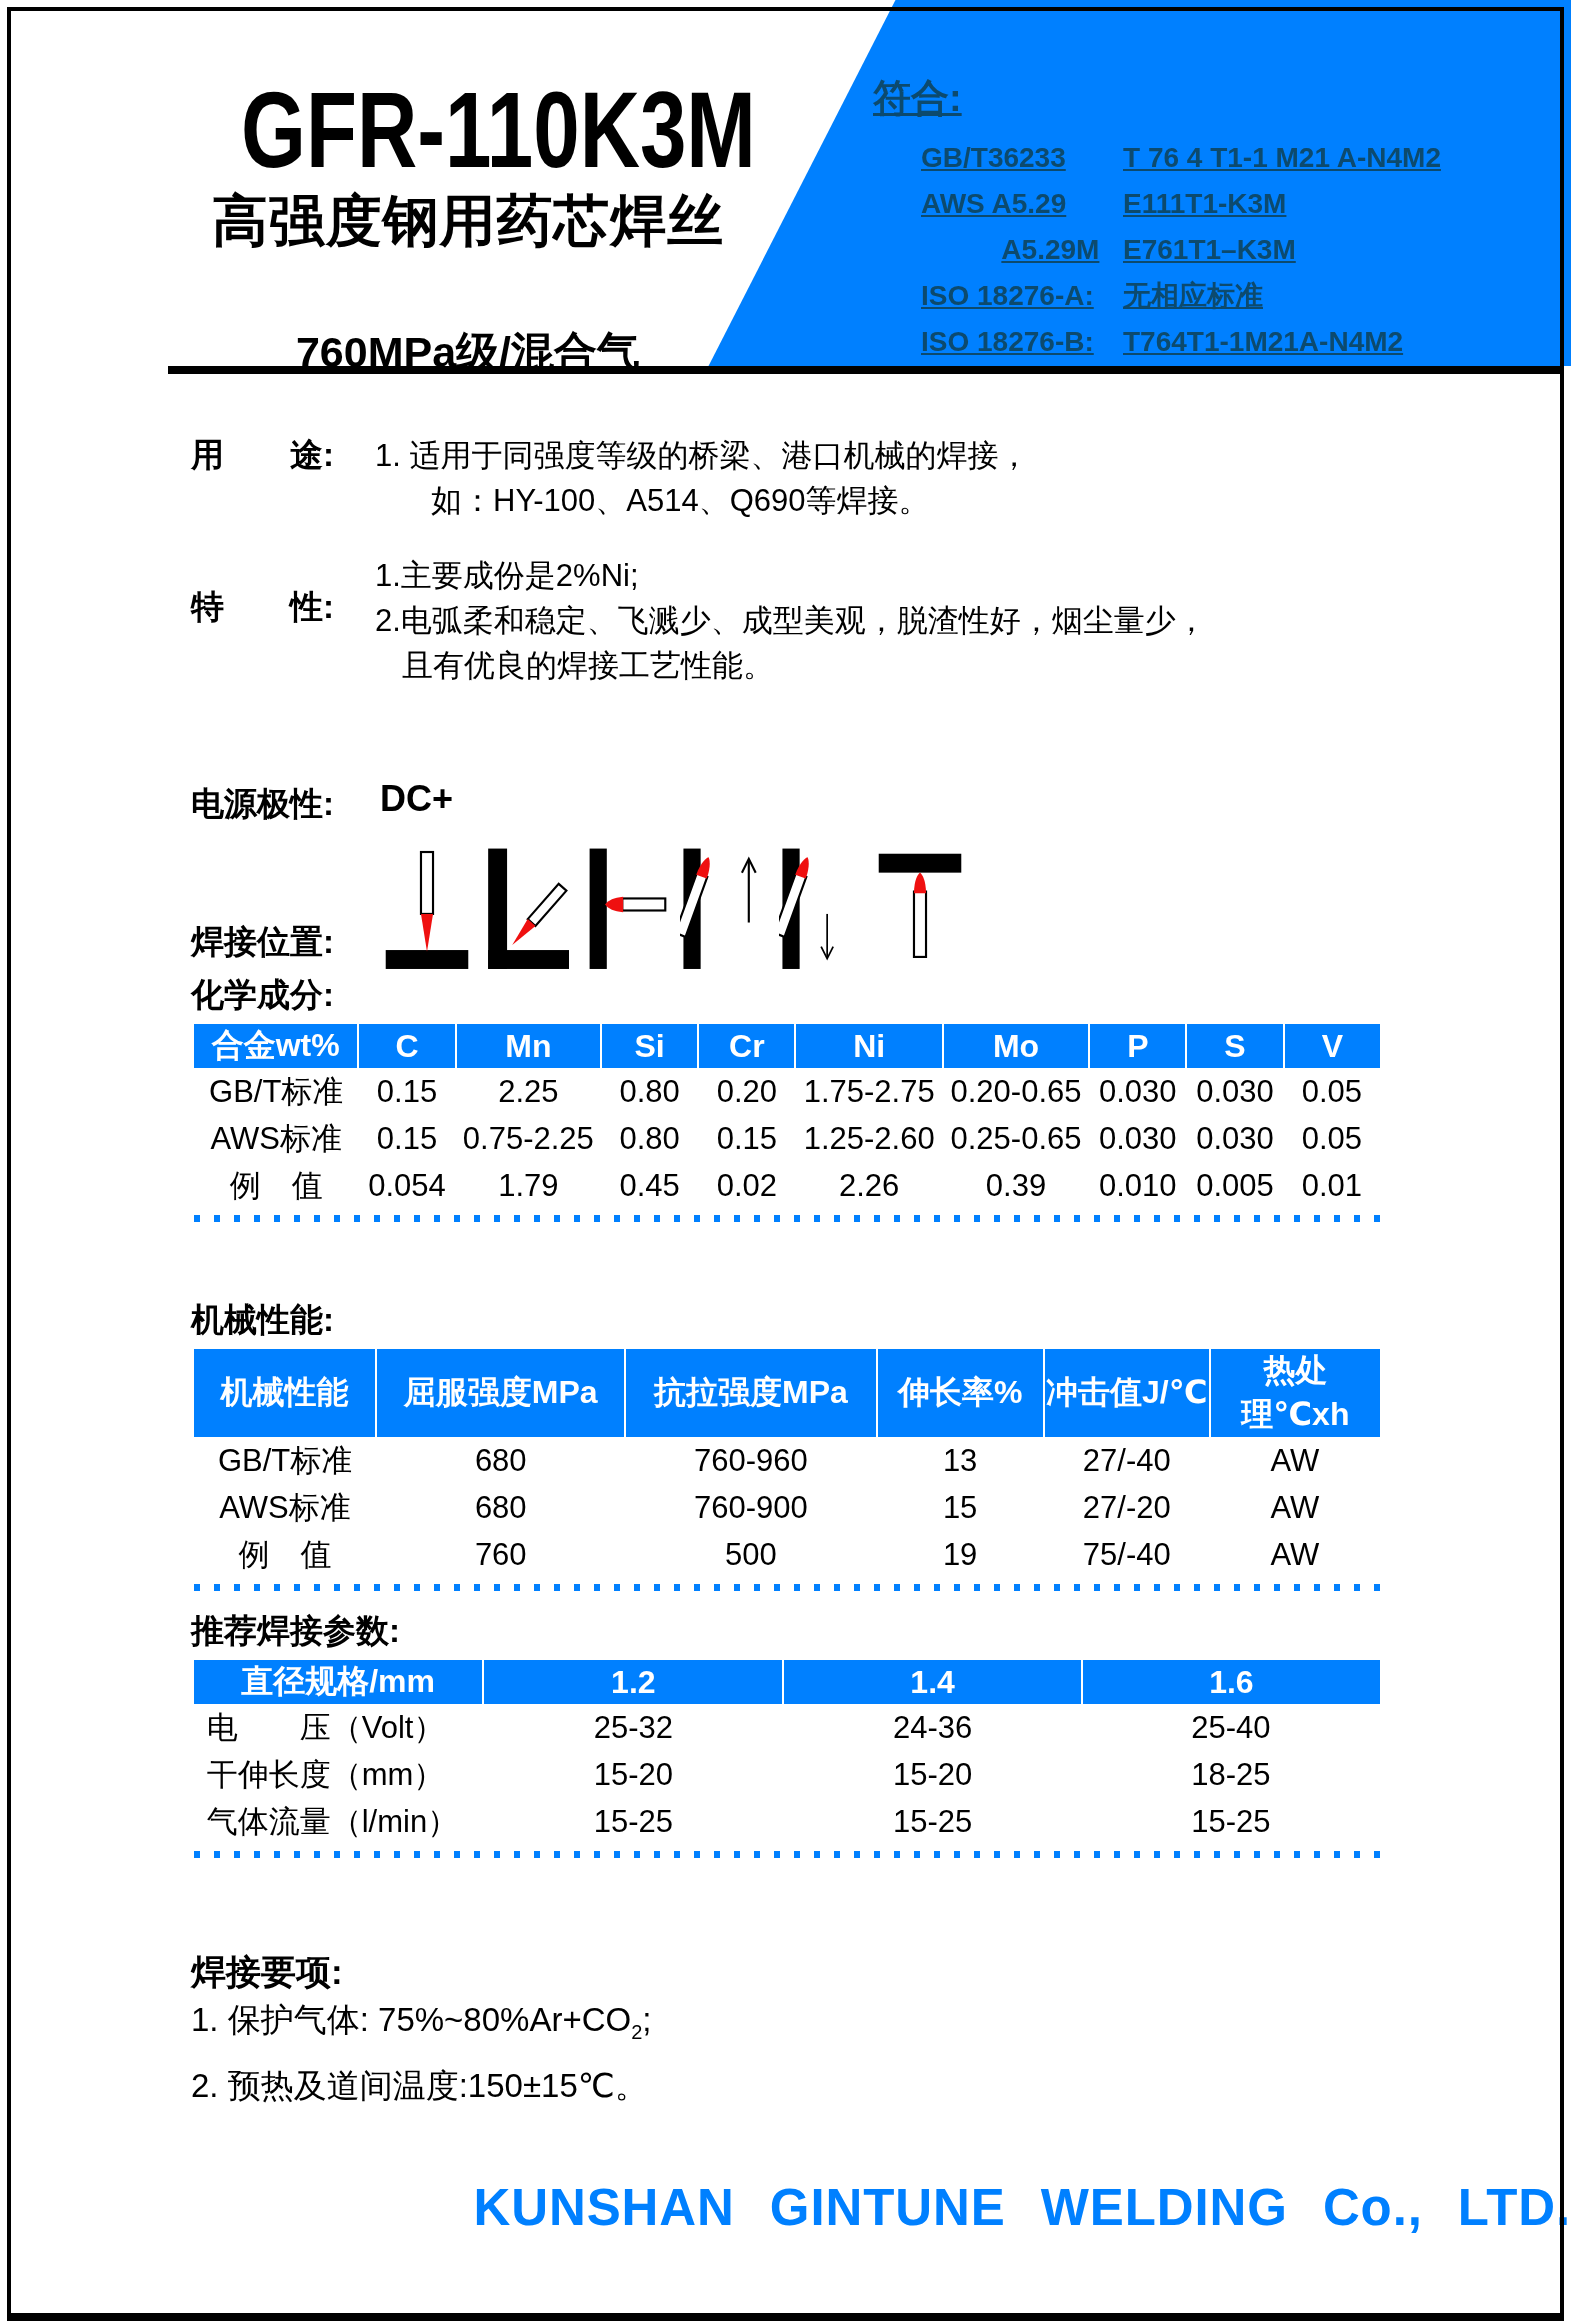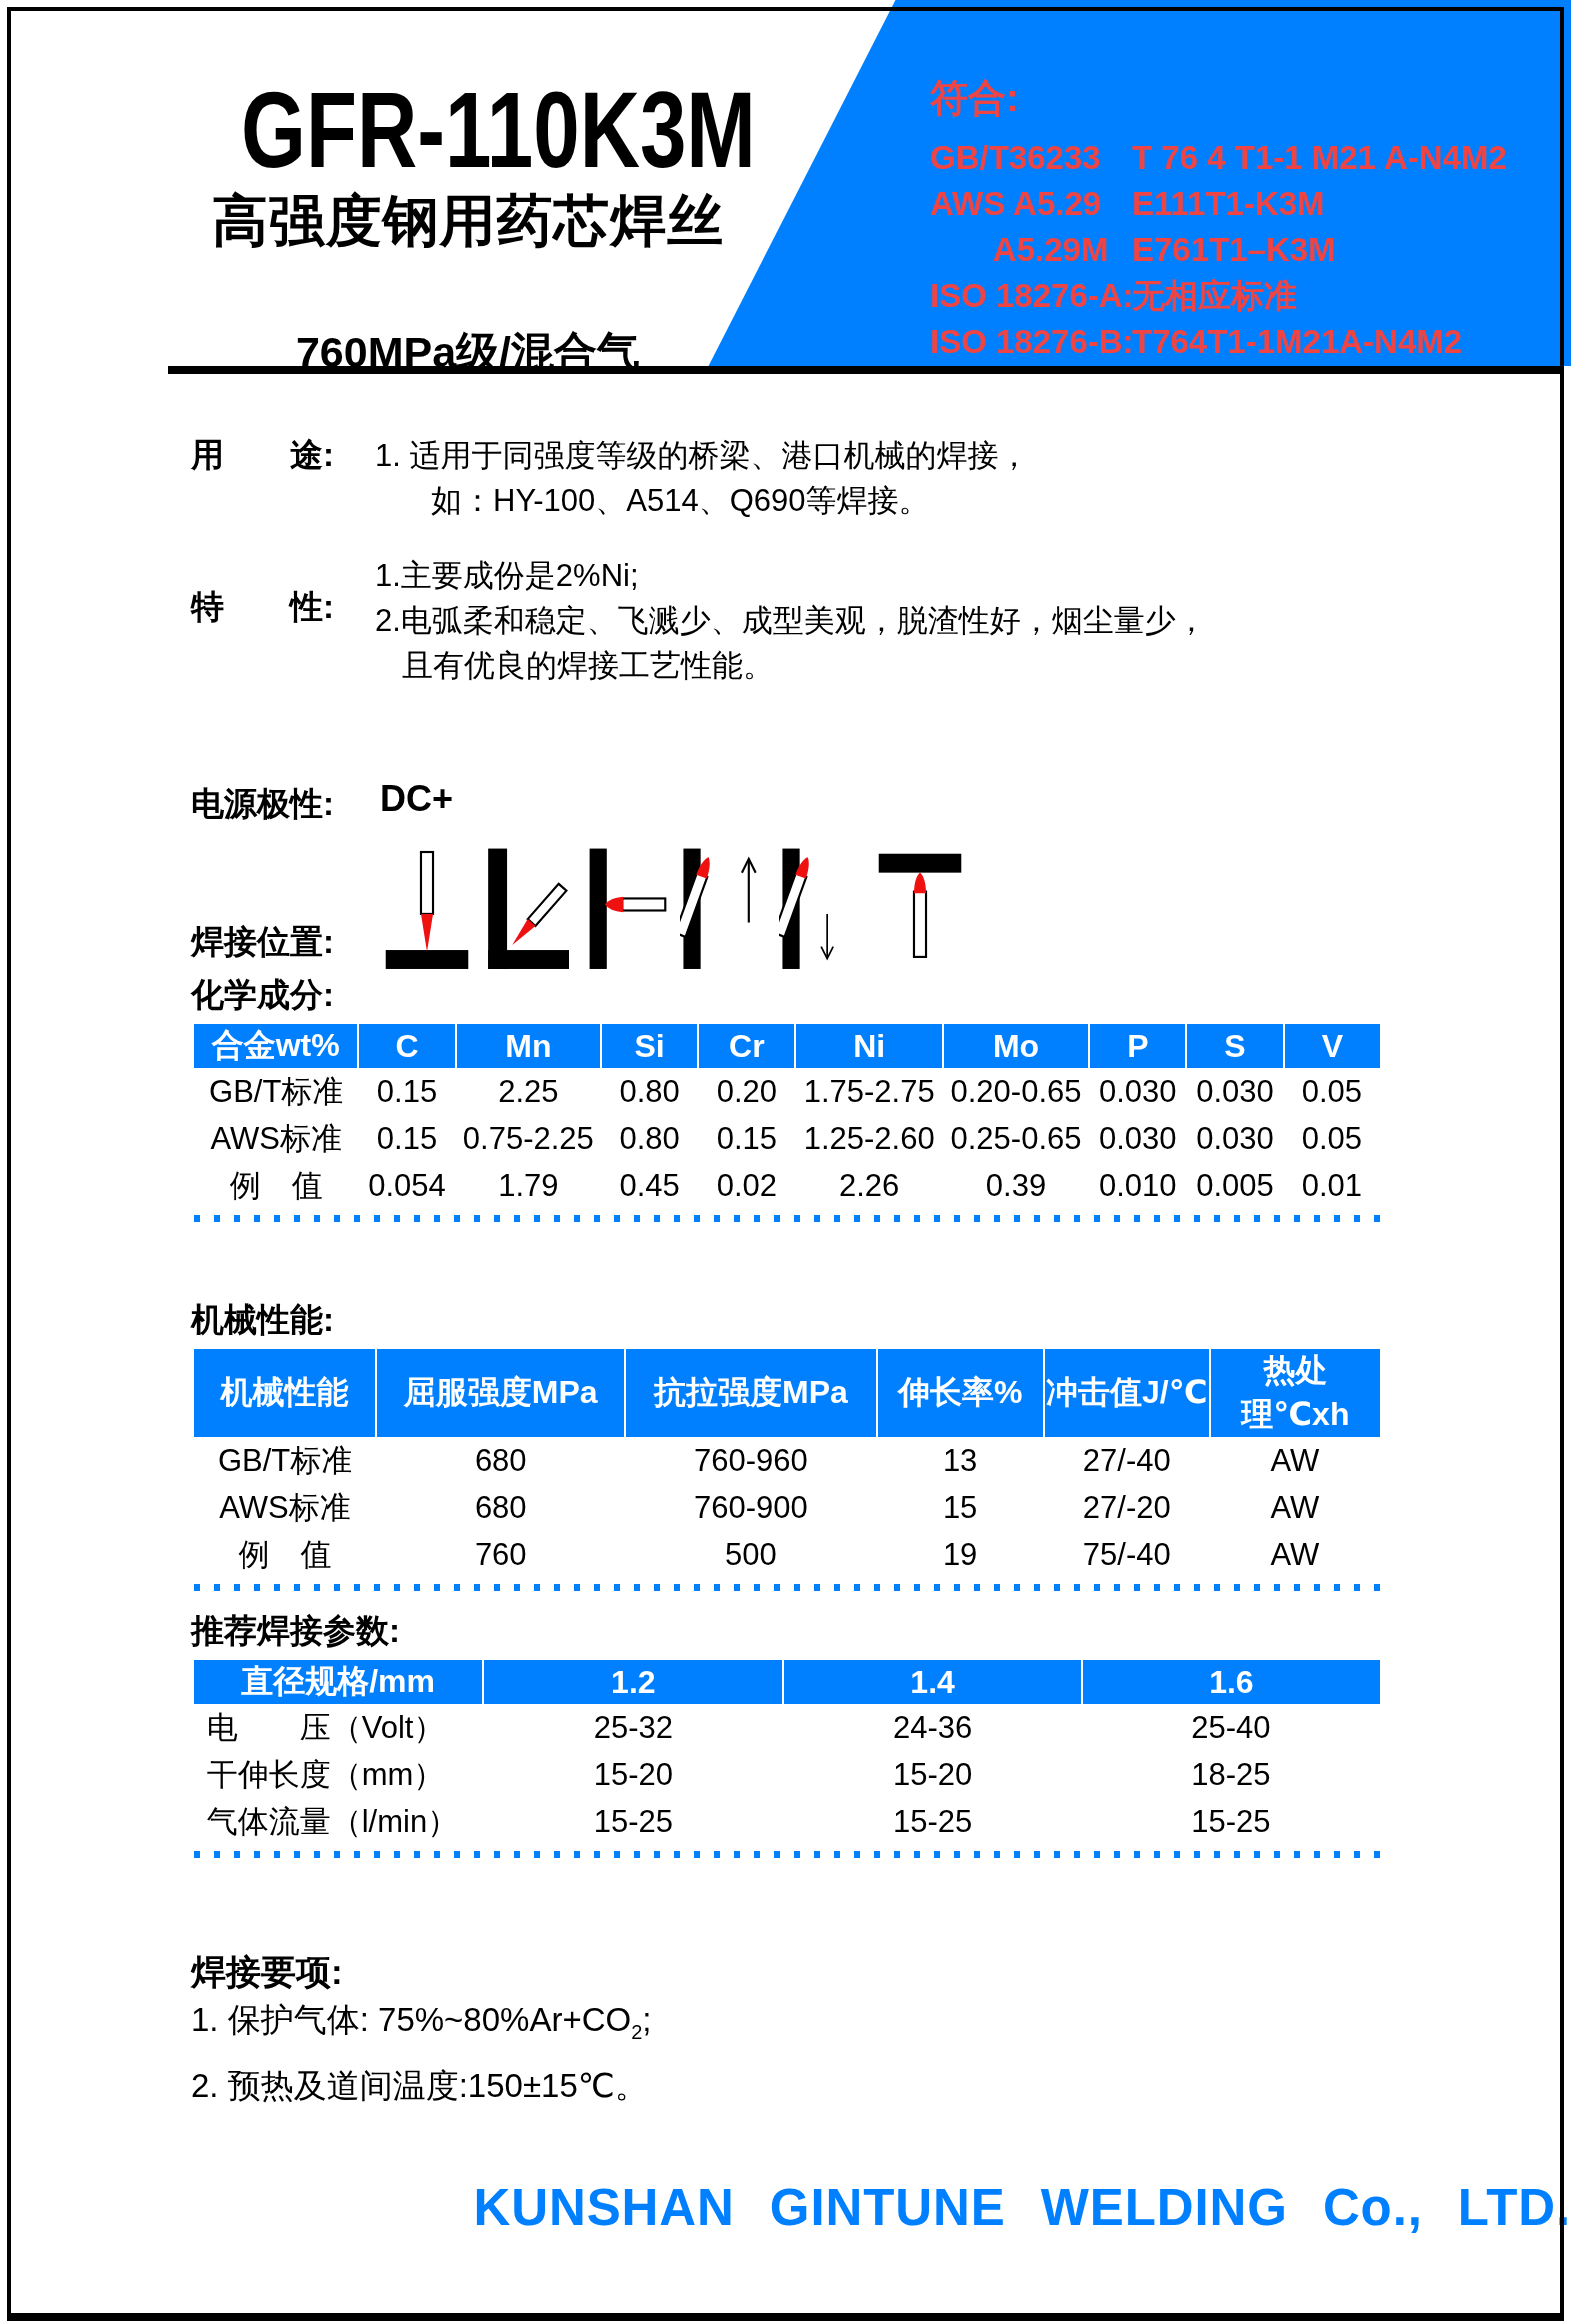--- a/index.html
+++ b/index.html
@@ -34,24 +34,24 @@
   .title-block{
     position:absolute;left:177px;top:77px;width:582px;text-align:center;
   }
   .product-code{
     font-size:107px;font-weight:700;line-height:1;white-space:nowrap;
     transform:scaleX(0.78);transform-origin:50% 50%;
   }
   .subtitle1{font-size:56px;font-weight:700;letter-spacing:0.9px;}
   .subtitle2{margin-top:64px;font-size:43px;font-weight:700;}
   .standards{
-    position:absolute;left:930px;top:73px;width:609px;color:#ef4444;z-index:5;
+    position:absolute;left:873px;top:73px;width:609px;color:#0c4a6e;z-index:5;text-decoration:underline;
   }
   .std-heading{font-size:38px;font-weight:700;margin-bottom:11px;}
-  .std-row{display:flex;font-size:33px;font-weight:700;line-height:46px;white-space:nowrap;}
+  .std-row{display:flex;font-size:28px;font-weight:700;line-height:46px;white-space:nowrap;margin-left:48px;}
   .std-label{flex:0 0 202px;width:202px;}
   .std-label.right{text-align:right;padding-right:23.6px;box-sizing:border-box;}
   
   .sec-label{position:absolute;left:191px;font-size:33px;font-weight:700;white-space:nowrap;}
   .body-text{position:absolute;left:375px;font-size:31px;line-height:45px;white-space:nowrap;}
   .indent-62{padding-left:56px;}
   .indent-30{padding-left:27px;}
   .polarity-value{position:absolute;left:380px;font-size:36px;font-weight:700;}
   
   .positions-icons{position:absolute;left:384px;top:846px;display:flex;gap:12.7px;}

